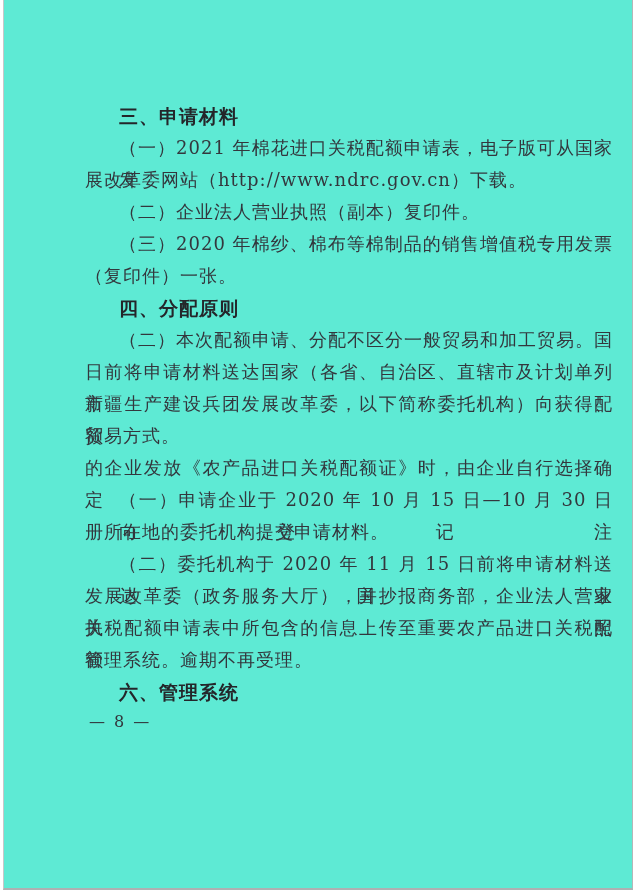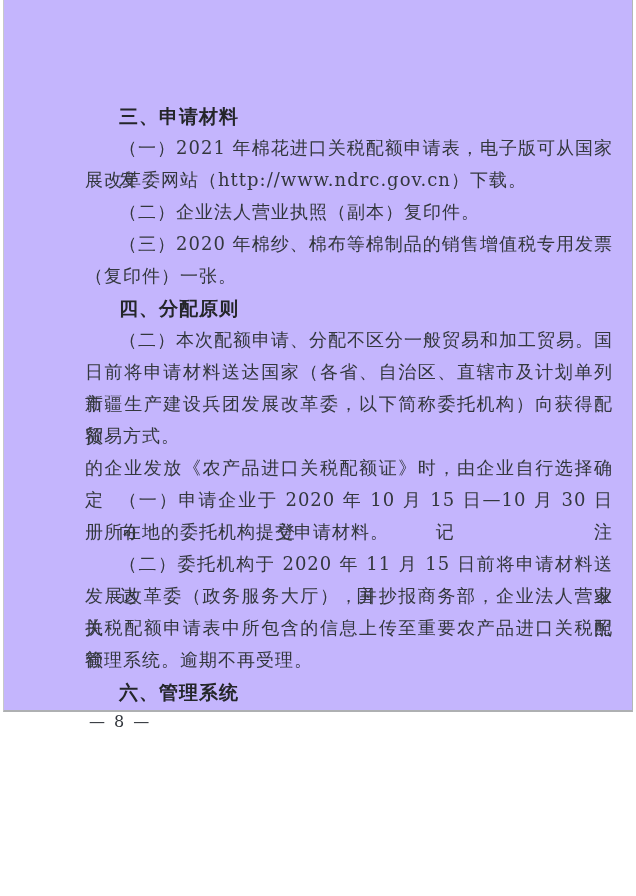--- a/index.html
+++ b/index.html
@@ -8,22 +8,22 @@
     background: #ffffff;
     width: 636px;
     height: 896px;
     overflow: hidden;
   }
   .page {
     box-sizing: border-box;
     position: relative;
     margin-left: 3px;
     width: 630px;
-    height: 712px;
-    background: #c4b5fd;
+    height: 890px;
+    background: #5eead4;
     border-left: 1px solid #c6c8ca;
     border-right: 1px solid #b4b6b8;
     border-bottom: 2px solid #aeb0b2;
   }
   .content {
     box-sizing: content-box;
     padding: 100px 0 0 81px;
     width: 528px;
   }
   .line {

